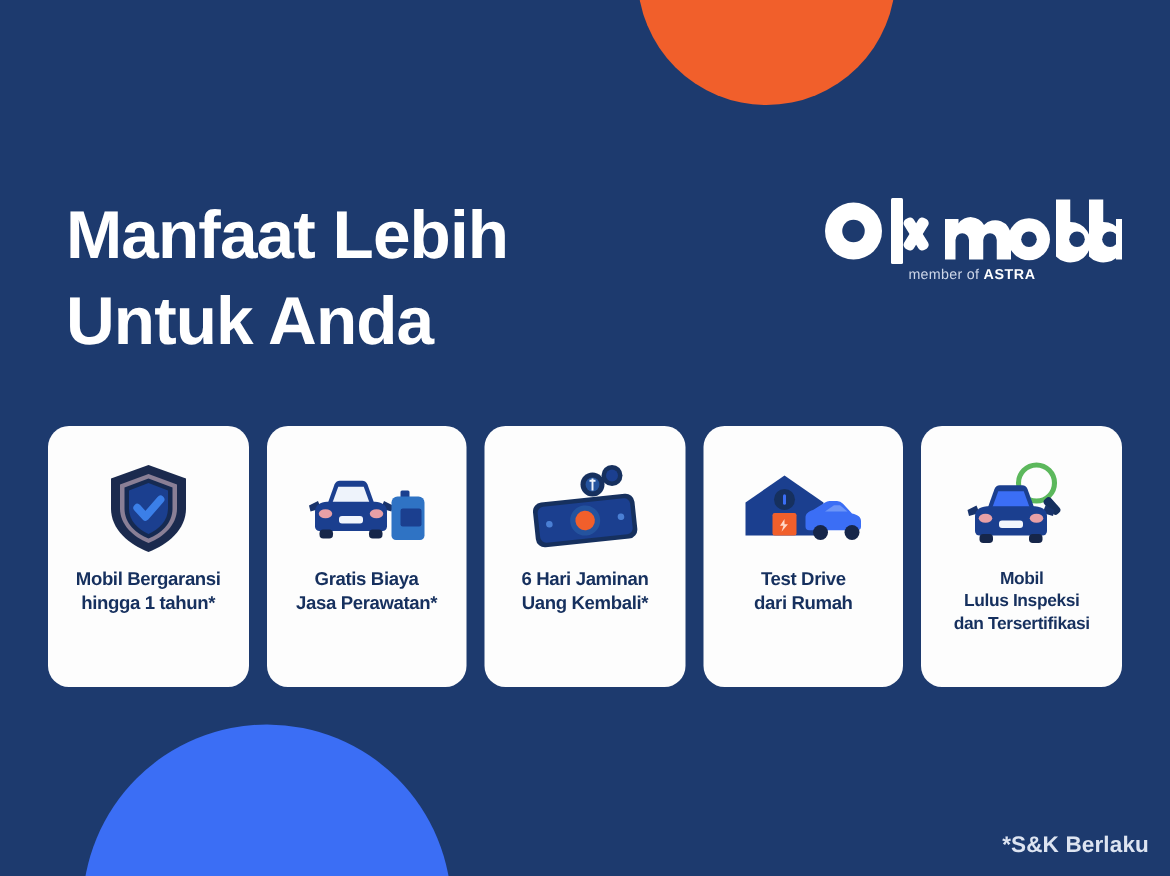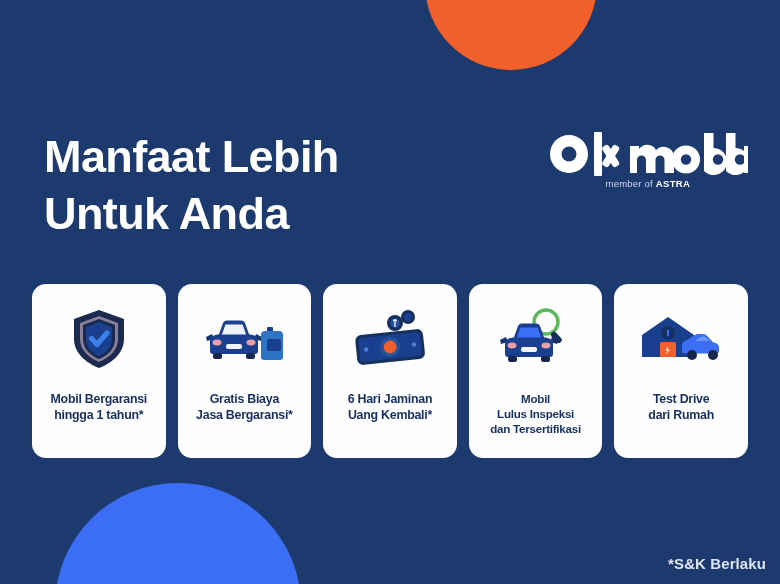--- a/index.html
+++ b/index.html
@@ -82,21 +82,21 @@
     padding: 18px 6px 14px;
   }
   .card-icon {
     height: 74px;
     display: flex;
     align-items: center;
     justify-content: center;
   }
   .card-icon svg { display: block; }
   .card-label {
-    margin-top: 15px;
+    margin-top: 2px;
     color: #16305e;
     font-size: 12.4px;
     line-height: 16px;
     font-weight: 700;
     text-align: center;
     letter-spacing: -0.25px;
     white-space: pre-line;
   }
   .card-label.small { font-size: 11.6px; line-height: 15px; }
 
@@ -189,21 +189,21 @@
 
           <rect x="12" y="42" width="9" height="6" rx="2.5" fill="#16264a"></rect>
           <rect x="45" y="42" width="9" height="6" rx="2.5" fill="#16264a"></rect>
 
           <rect x="66" y="16" width="6" height="5" rx="1" fill="#1b3f8f"></rect>
           <path d="M64 20 h14 a4 4 0 0 1 4 4 v22 a3 3 0 0 1 -3 3 h-16 a3 3 0 0 1 -3 -3 V24 a4 4 0 0 1 4 -4 Z" fill="#2f73c4"></path>
           <rect x="66" y="28" width="14" height="12" rx="1.5" fill="#1b3f8f"></rect>
         </svg>
       </div>
       <div class="card-label">Gratis Biaya
-Jasa Bergaransi*</div>
+Jasa Perawatan*</div>
     </div>
 
     <div class="card">
       <div class="card-icon">
         <svg width="84" height="62" viewBox="0 0 84 62">
 
           <circle cx="60" cy="9" r="7" fill="#16305e"></circle>
           <circle cx="60" cy="9" r="4" fill="#1b3f8f"></circle>
           <circle cx="47" cy="15" r="8" fill="#16305e"></circle>
           <circle cx="47" cy="15" r="4.6" fill="#24539e"></circle>
@@ -218,20 +218,40 @@
             <circle cx="66" cy="39" r="2.2" fill="#4a7fd4"></circle>
           </g>
         </svg>
       </div>
       <div class="card-label">6 Hari Jaminan
 Uang Kembali*</div>
     </div>
 
     <div class="card">
       <div class="card-icon">
+        <svg width="86" height="56" viewBox="0 0 86 56">
+
+          <path d="M30 6 L56 24 v22 H4 V24 Z" fill="#1b3f8f"></path>
+          <circle cx="30" cy="22" r="7" fill="#16305e"></circle>
+          <rect x="29" y="18.5" width="2" height="7" rx="1" fill="#3b6ef5"></rect>
+          <rect x="22" y="31" width="16" height="15" rx="1.5" fill="#f15f2b"></rect>
+          <path d="M30 35 l-3 4.5 h2.3 l-1.3 4 4.3 -5 h-2.3 Z" fill="#ffd9c7"></path>
+
+          <path d="M44 40 V34 c0 -2.5 2 -4 5 -5 l8 -5 a6 6 0 0 1 3 -1 h5 a6 6 0 0 1 4 1.8 l6 6.5 c4 0.8 6 2.4 6 5.2 v3.5 a2.5 2.5 0 0 1 -2.5 2.5 H46.5 A2.5 2.5 0 0 1 44 40 Z" fill="#3b6ef5"></path>
+          <path d="M57 30 l6 -4.2 h4 l5 4.2 Z" fill="#6d95f7"></path>
+          <circle cx="54" cy="44" r="5" fill="#16264a"></circle>
+          <circle cx="75" cy="44" r="5" fill="#16264a"></circle>
+        </svg>
+      </div>
+      <div class="card-label">Test Drive
+dari Rumah</div>
+    </div>
+
+    <div class="card">
+      <div class="card-icon">
         <svg width="80" height="66" viewBox="0 0 80 66">
 
           <circle cx="50" cy="16" r="12" fill="none" stroke="#5cb85c" stroke-width="3.4"></circle>
           <rect x="57" y="25" width="6" height="13" rx="2.5" transform="rotate(-42 60 31)" fill="#16305e"></rect>
 
           <path d="M4 34 l6 -3 2 5 -7 2 Z" fill="#19336b"></path>
           <path d="M62 34 l-6 -3 -2 5 7 2 Z" fill="#19336b"></path>
 
           <path d="M17 34 L22 20 a4 4 0 0 1 3.5 -2.5 h15 a4 4 0 0 1 3.5 2.5 L49 34 Z" fill="#1b3f8f"></path>
           <path d="M20.5 32.5 L24.5 21.5 h17 L45.5 32.5 Z" fill="#3b6ef5"></path>
@@ -242,37 +262,17 @@
           <rect x="25" y="41" width="16" height="5" rx="2" fill="#f2f6fc"></rect>
           <rect x="12" y="50" width="9" height="6" rx="2.5" fill="#16264a"></rect>
           <rect x="45" y="50" width="9" height="6" rx="2.5" fill="#16264a"></rect>
         </svg>
       </div>
       <div class="card-label small">Mobil
 Lulus Inspeksi
 dan Tersertifikasi</div>
     </div>
 
-    <div class="card">
-      <div class="card-icon">
-        <svg width="86" height="56" viewBox="0 0 86 56">
-
-          <path d="M30 6 L56 24 v22 H4 V24 Z" fill="#1b3f8f"></path>
-          <circle cx="30" cy="22" r="7" fill="#16305e"></circle>
-          <rect x="29" y="18.5" width="2" height="7" rx="1" fill="#3b6ef5"></rect>
-          <rect x="22" y="31" width="16" height="15" rx="1.5" fill="#f15f2b"></rect>
-          <path d="M30 35 l-3 4.5 h2.3 l-1.3 4 4.3 -5 h-2.3 Z" fill="#ffd9c7"></path>
-
-          <path d="M44 40 V34 c0 -2.5 2 -4 5 -5 l8 -5 a6 6 0 0 1 3 -1 h5 a6 6 0 0 1 4 1.8 l6 6.5 c4 0.8 6 2.4 6 5.2 v3.5 a2.5 2.5 0 0 1 -2.5 2.5 H46.5 A2.5 2.5 0 0 1 44 40 Z" fill="#3b6ef5"></path>
-          <path d="M57 30 l6 -4.2 h4 l5 4.2 Z" fill="#6d95f7"></path>
-          <circle cx="54" cy="44" r="5" fill="#16264a"></circle>
-          <circle cx="75" cy="44" r="5" fill="#16264a"></circle>
-        </svg>
-      </div>
-      <div class="card-label">Test Drive
-dari Rumah</div>
-    </div>
-
   </div>
 
   <div class="footnote">*S&amp;K Berlaku</div>
 
 </div>
 
 </body></html>

